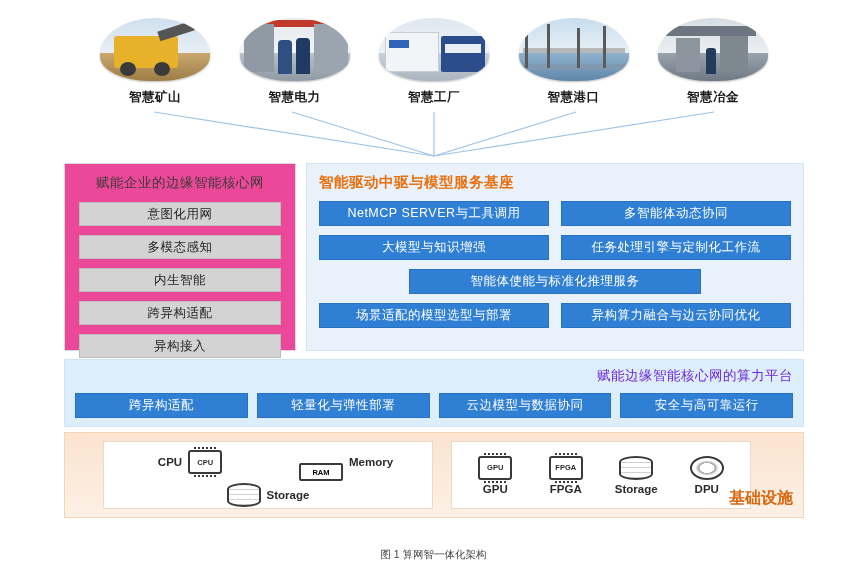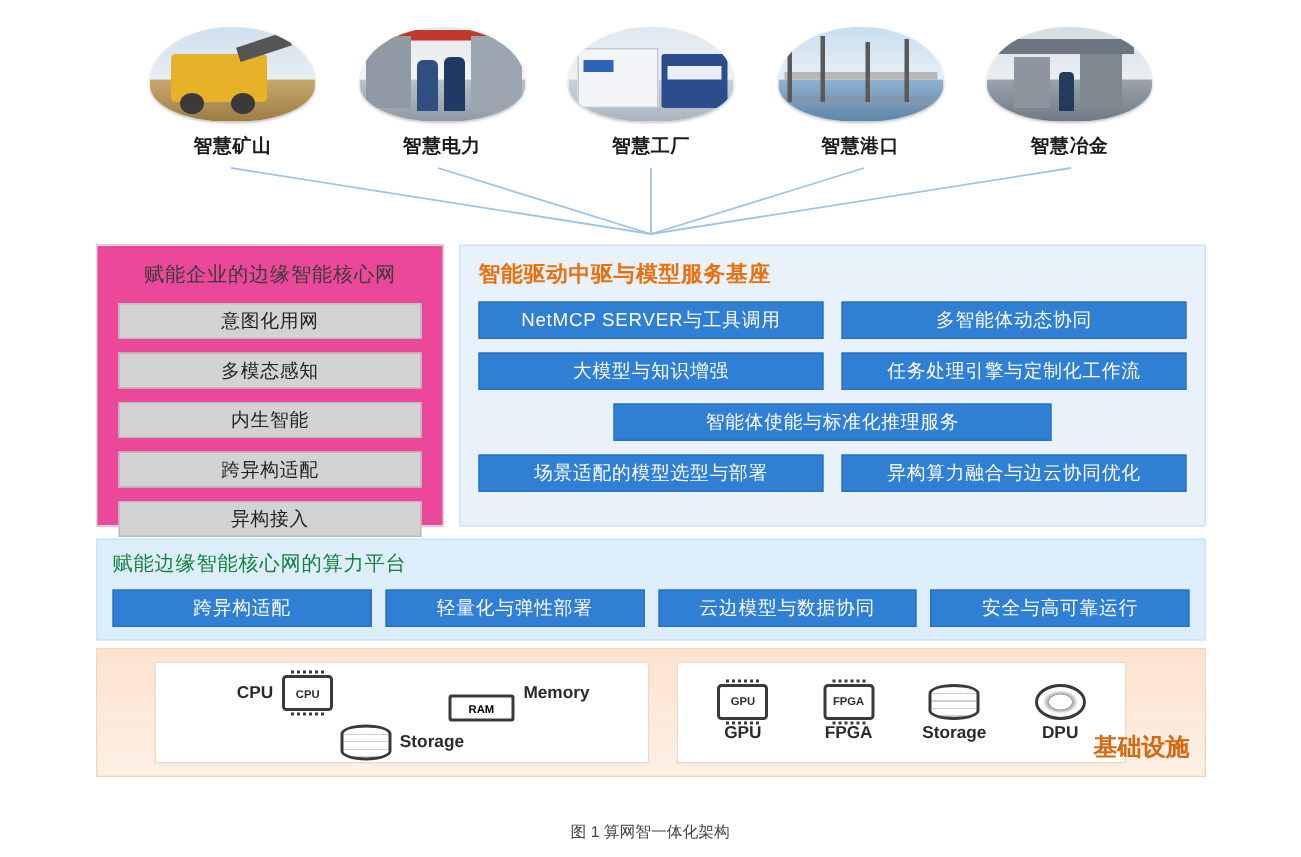--- a/index.html
+++ b/index.html
@@ -145,23 +145,23 @@
   .rowc > .bluebar { width: 62%; }
 
   
   .platform {
     position: absolute; left: 64px; top: 359px; width: 740px; height: 68px;
     background: #ddeefb;
     border: 1px solid #cfe4f6;
     padding: 7px 10px 9px 10px;
   }
   .platform .ptitle {
-    text-align: left;
+    text-align: right;
     font-size: 13.5px;
-    color: #15803d;
+    color: #6d28d9;
     margin-bottom: 8px;
     letter-spacing: .5px;
   }
   .platrow { display: flex; gap: 9px; }
   .platrow > .bluebar { flex: 1; }
 
   
   .infra {
     position: absolute; left: 64px; top: 432px; width: 740px; height: 86px;
     background: linear-gradient(#fbe3cf,#fdf0e5);

